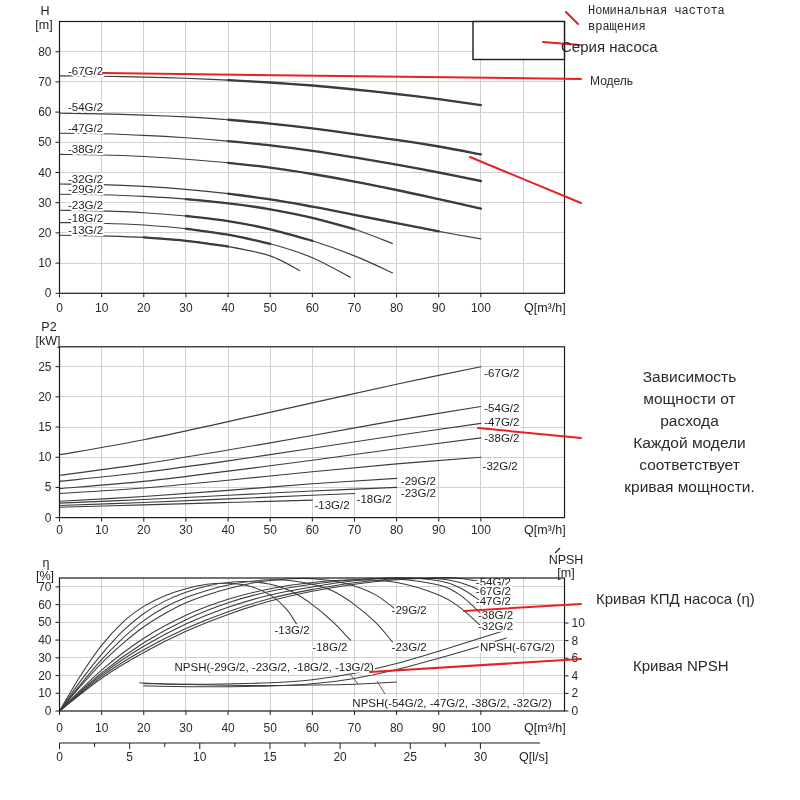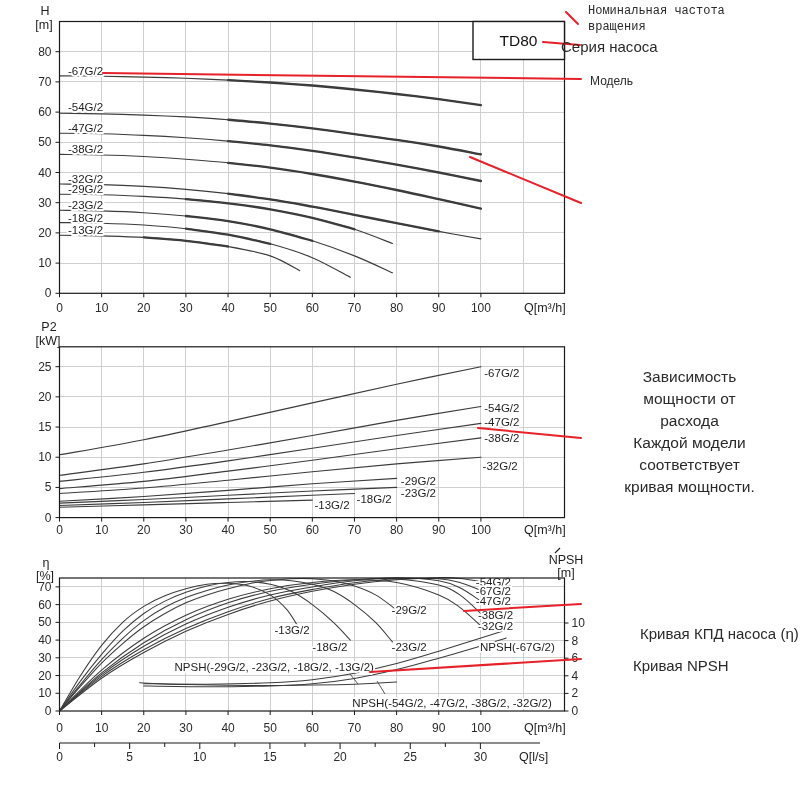--- a/index.html
+++ b/index.html
@@ -402,27 +402,26 @@
         <line x1="566" y1="12" x2="578" y2="24"></line>
         <line x1="543" y1="42" x2="580" y2="45"></line>
         <line x1="103" y1="73" x2="581" y2="79"></line>
         <line x1="470" y1="157" x2="581" y2="203"></line>
         <line x1="478" y1="428" x2="581" y2="438"></line>
         <line x1="464" y1="611" x2="581" y2="604"></line>
         <line x1="370" y1="672" x2="581" y2="659"></line>
       </g>
     </svg>
 
-  <div id="series-box-label">TD80</div>
 
   <div class="ann small" style="left:588px;top:3px;">Номинальная частота
 вращения</div>
   <div class="ann single" style="left:561px;top:36px;font-size:15px;">Серия насоса</div>
   <div class="ann single" style="left:590px;top:70px;font-size:12px;">Модель</div>
   <div class="ann" style="left:587px;top:366px;width:205px;text-align:center;">Зависимость
 мощности от
 расхода
 Каждой модели
 соответствует
 кривая мощности.</div>
-  <div class="ann single" style="left:596px;top:623px;font-size:15px;margin-left:44px;">Кривая КПД насоса (η)</div>
+  <div class="ann single" style="left:596px;top:588px;font-size:15px;">Кривая КПД насоса (η)</div>
   <div class="ann single" style="left:601px;top:655px;font-size:15px;margin-left:32px;">Кривая NPSH</div>
 </div>
 
 </body></html>

